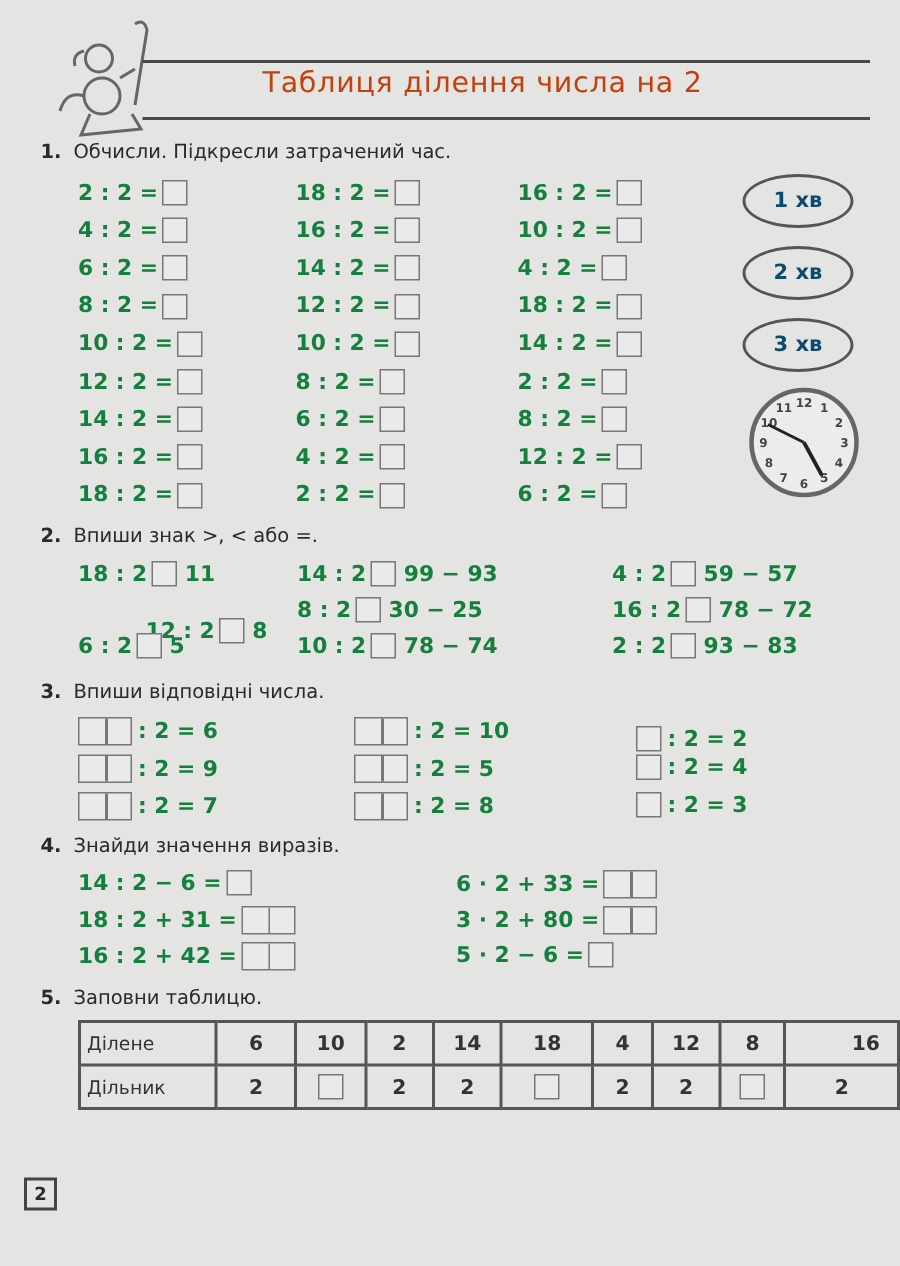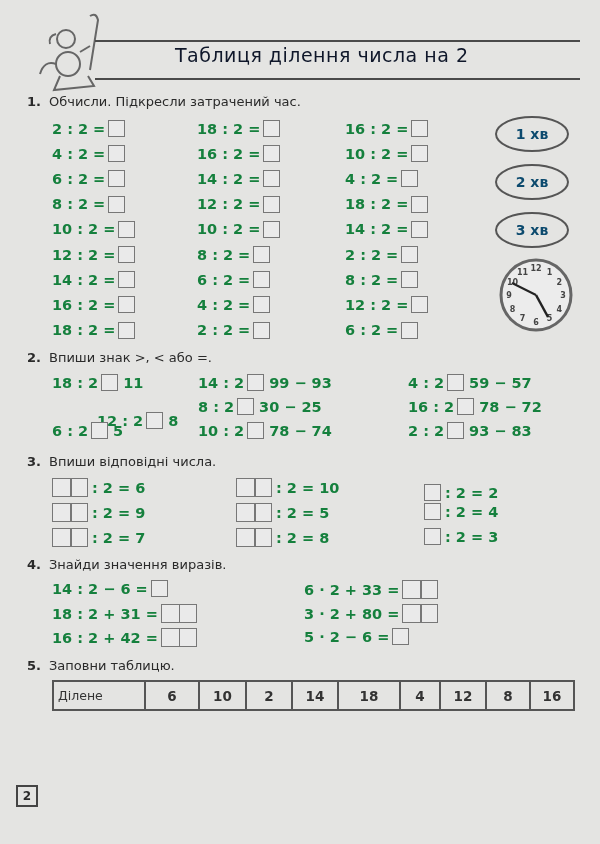--- a/index.html
+++ b/index.html
@@ -1,19 +1,19 @@
 <!DOCTYPE html>
 <html><head>
 <meta charset="utf-8">
 <style>
   html,body{margin:0;padding:0;}
   body{width:600px;height:844px;background:#e4e4e2;position:relative;overflow:hidden;
        font-family:"DejaVu Sans",sans-serif;color:#2a2a2a;}
   .hdr-line{position:absolute;left:95px;right:20px;height:2px;background:#4a4a4a;}
-  .title{position:absolute;left:175px;top:44px;font-size:19px;letter-spacing:0.5px;color:#0f172a;}
+  .title{position:absolute;left:175px;top:44px;font-size:19px;letter-spacing:0.5px;color:#c2410c;}
   .mascot{position:absolute;left:20px;top:6px;width:90px;height:90px;}
   .task-h{position:absolute;font-size:13px;color:#2a2a2a;white-space:nowrap;}
   .task-h b{font-weight:bold;margin-right:8px;}
   .eq{position:absolute;font-size:14.5px;font-weight:bold;color:#15803d;white-space:nowrap;display:flex;align-items:center;}
   .box{display:inline-block;width:17px;height:17px;border:1.5px solid #777;background:#eaeaea;box-sizing:border-box;vertical-align:middle;}
   .box2{display:inline-block;width:36px;height:19px;border:1.5px solid #777;background:#eaeaea;box-sizing:border-box;position:relative;vertical-align:middle;}
   .box2::after{content:"";position:absolute;left:50%;top:0;bottom:0;width:1.5px;background:#777;}
   .boxl{margin-left:3px;}
   .boxr{margin:0 5px 0 3px;}
   .oval{position:absolute;width:74px;height:36px;border:2px solid #555;border-radius:50%;
@@ -104,21 +104,33 @@
       <tr>
         <td class="rh">Ділене</td>
         <td style="width: 52px;">6</td>
         <td style="width: 45px;">10</td>
         <td style="width: 44px;">2</td>
         <td style="width: 44px;">14</td>
         <td style="width: 60px;">18</td>
         <td style="width: 38px;">4</td>
         <td style="width: 44px;">12</td>
         <td style="width: 42px;">8</td>
-        <td style="width: 42px;">16</td>
+        <td style="width: 42px; padding-left: 32px;">16</td>
+      </tr>
+      <tr>
+        <td class="rh">Дільник</td>
+        <td style="width: 52px;">2</td>
+        <td style="width: 45px;"><span class="box"></span></td>
+        <td style="width: 44px;">2</td>
+        <td style="width: 44px;">2</td>
+        <td style="width: 60px;"><span class="box"></span></td>
+        <td style="width: 38px;">2</td>
+        <td style="width: 44px;">2</td>
+        <td style="width: 42px;"><span class="box"></span></td>
+        <td style="width: 42px;">2</td>
       </tr>
     </tbody>
 </table>
 
 <div class="pagenum">2</div>
 
 <div class="eq" style="left: 52px; top: 120px;">
     <span>2 : 2 =</span>
     <span class="box boxl"></span>
   </div>

